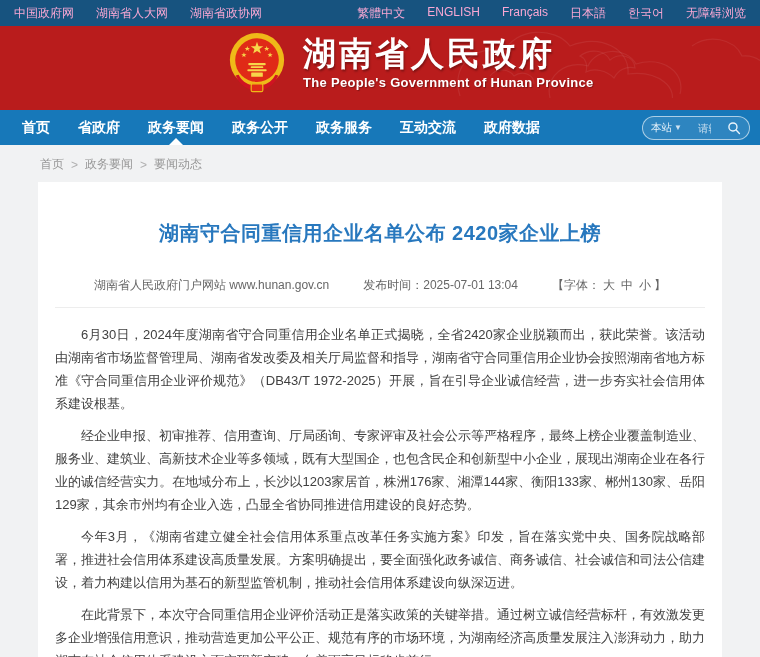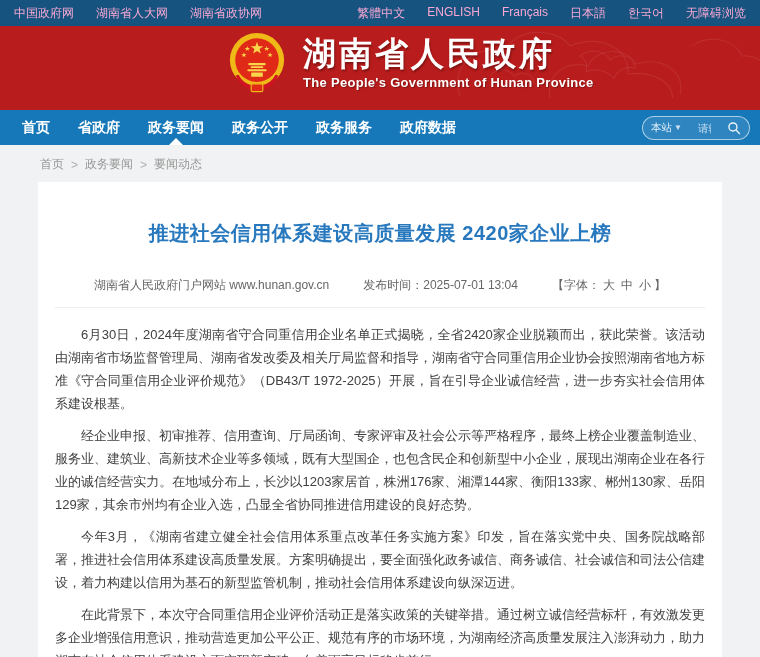--- a/index.html
+++ b/index.html
@@ -159,20 +159,23 @@
     <span>政务要闻</span>
     <span class="up-triangle"></span>
   </div>
   <div class="nav-item">
       <span>政务公开</span>
     </div>
   <div class="nav-item">
       <span>政务服务</span>
     </div>
   <div class="nav-item">
+      <span>互动交流</span>
+    </div>
+  <div class="nav-item">
       <span>政府数据</span>
     </div>
 
   <div class="search-pill">
     <span class="search-scope">
       <span>本站</span>
       <span class="caret">▼</span>
     </span>
     <input class="search-input" type="text" placeholder="请输入关键字" style="">
     <button class="search-btn">
@@ -186,21 +189,21 @@
 
 <div class="breadcrumb">
   <span class="crumb">首页</span>
   <span class="sep">&gt;</span>
   <span class="crumb">政务要闻</span>
   <span class="sep">&gt;</span>
   <span class="crumb">要闻动态</span>
 </div>
 
 <div class="card">
-  <h1 class="article-title">推进社会信用体系建设高质量发展 2420家企业上榜</h1>
+  <h1 class="article-title">湖南守合同重信用企业名单公布 2420家企业上榜</h1>
 
   <div class="meta">
     <span class="seg">湖南省人民政府门户网站 www.hunan.gov.cn</span>
     <span class="seg">
       <span>发布时间：</span><span>2025-07-01 13:04</span>
     </span>
     <span class="seg font-size-ctrl">
       <span>【字体：</span><span class="size-opt">大</span><span class="size-opt">中</span><span class="size-opt">小</span><span>】</span>
     </span>
   </div>

